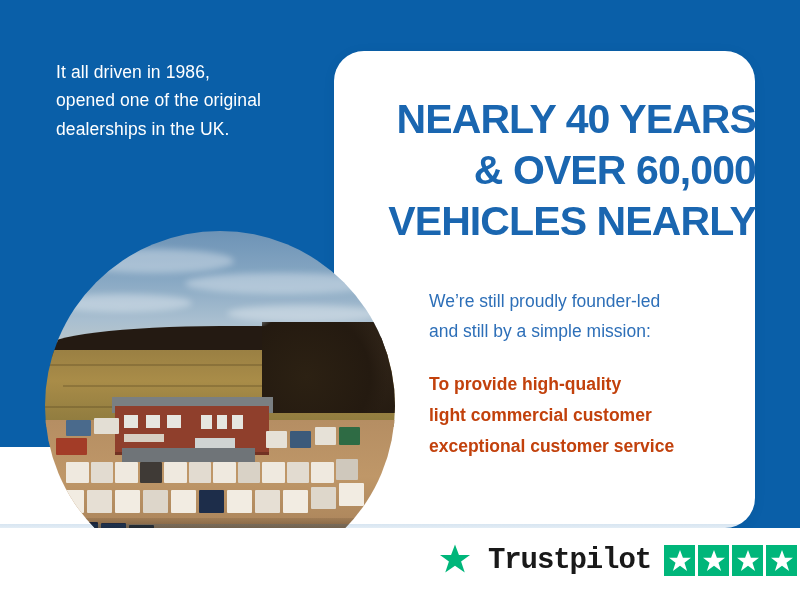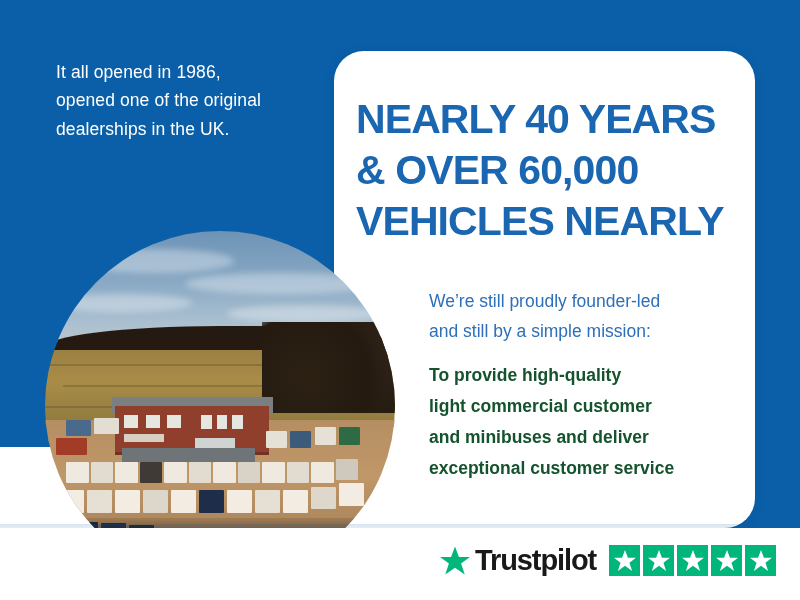--- a/index.html
+++ b/index.html
@@ -53,29 +53,29 @@
   .card-foot {
     position:absolute; left:334px; top:470px; width:60px; height:58px;
     background:#ffffff;
   }
 
   .headline {
     position:absolute; left:356px; top:94px; width:400px;
     color:#1a66b0; font-weight:700; font-size:41px; line-height:1.24;
     letter-spacing:-0.9px;
   }
-  .headline div { white-space:nowrap; }
+  .headline div { white-space:nowrap;text-align:right; }
 
   .subtitle {
     position:absolute; left:429px; top:286px; width:300px;
     color:#2d6fb8; font-size:17.5px; line-height:1.72; font-weight:400;
   }
   .mission {
-    position:absolute; left:429px; top:360px; width:300px;
-    color:#14532d; font-size:17.5px; line-height:1.78; font-weight:700;
+    position:absolute; left:429px; top:369px; width:300px;
+    color:#c2410c; font-size:17.5px; line-height:1.78; font-weight:700;
   }
 
   
   .photo {
     position:absolute; left:45px; top:231px; width:350px; height:350px;
     border-radius:50%; overflow:hidden;
   }
   .ph-sky {
     position:absolute; left:0; top:0; width:100%; height:32%;
     background:linear-gradient(to bottom,#6d93b6 0%,#89a9c4 45%,#a9bfd0 80%,#b9c6cc 100%);
@@ -124,21 +124,21 @@
   .ph-dark-band {
     position:absolute; left:0; bottom:0; width:100%; height:18%;
     background:linear-gradient(to bottom, rgba(30,18,8,0.1), #1e1208 70%, #120b05 100%);
   }
 
   
   .tp {
     position:absolute; left:440px; top:540px; height:40px;
     display:flex; align-items:center; gap:13px;
   }
-  .tp-brand { display:flex; align-items:center; gap:5px; }
+  .tp-brand { display:flex; align-items:flex-start; gap:18px;font-family:Liberation Mono, monospace; }
   .tp-logo-star { width:30px; height:29px; display:block; }
   .tp-word {
     color:#191919; font-size:29px; font-weight:700;
     letter-spacing:-1.1px;
   }
   .tp-stars { display:flex; gap:3px; }
   .tp-tile {
     width:31px; height:31px; background:#00b67a;
     display:flex; align-items:center; justify-content:center;
   }
@@ -146,21 +146,21 @@
 </style>
 </head>
 <body>
 
 <div id="stage">
 
   <div class="blue-panel"></div>
   <div class="blue-notch"></div>
 
   <div class="intro">
-    <div>It all opened in 1986,</div>
+    <div>It all driven in 1986,</div>
     <div>opened one of the original</div>
     <div>dealerships in the UK.</div>
   </div>
 
   <div class="card"></div>
   <div class="card-foot"></div>
 
   <div class="headline">
     <div>NEARLY 40 YEARS</div>
     <div>&amp; OVER 60,000</div>
@@ -168,21 +168,20 @@
   </div>
 
   <div class="subtitle">
     <div>We’re still proudly founder-led</div>
     <div>and still by a simple mission:</div>
   </div>
 
   <div class="mission">
     <div>To provide high-quality</div>
     <div>light commercial customer</div>
-    <div>and minibuses and deliver</div>
     <div>exceptional customer service</div>
   </div>
 
   <div class="photo">
     <div class="ph-sky"></div>
     <div class="ph-cloud" style="left:8%;top:5%;width:46%;height:7%;"></div>
     <div class="ph-cloud" style="left:40%;top:12%;width:55%;height:6%;"></div>
     <div class="ph-cloud" style="left:2%;top:18%;width:40%;height:5%;"></div>
     <div class="ph-cloud" style="left:52%;top:21%;width:44%;height:5%;"></div>
 

